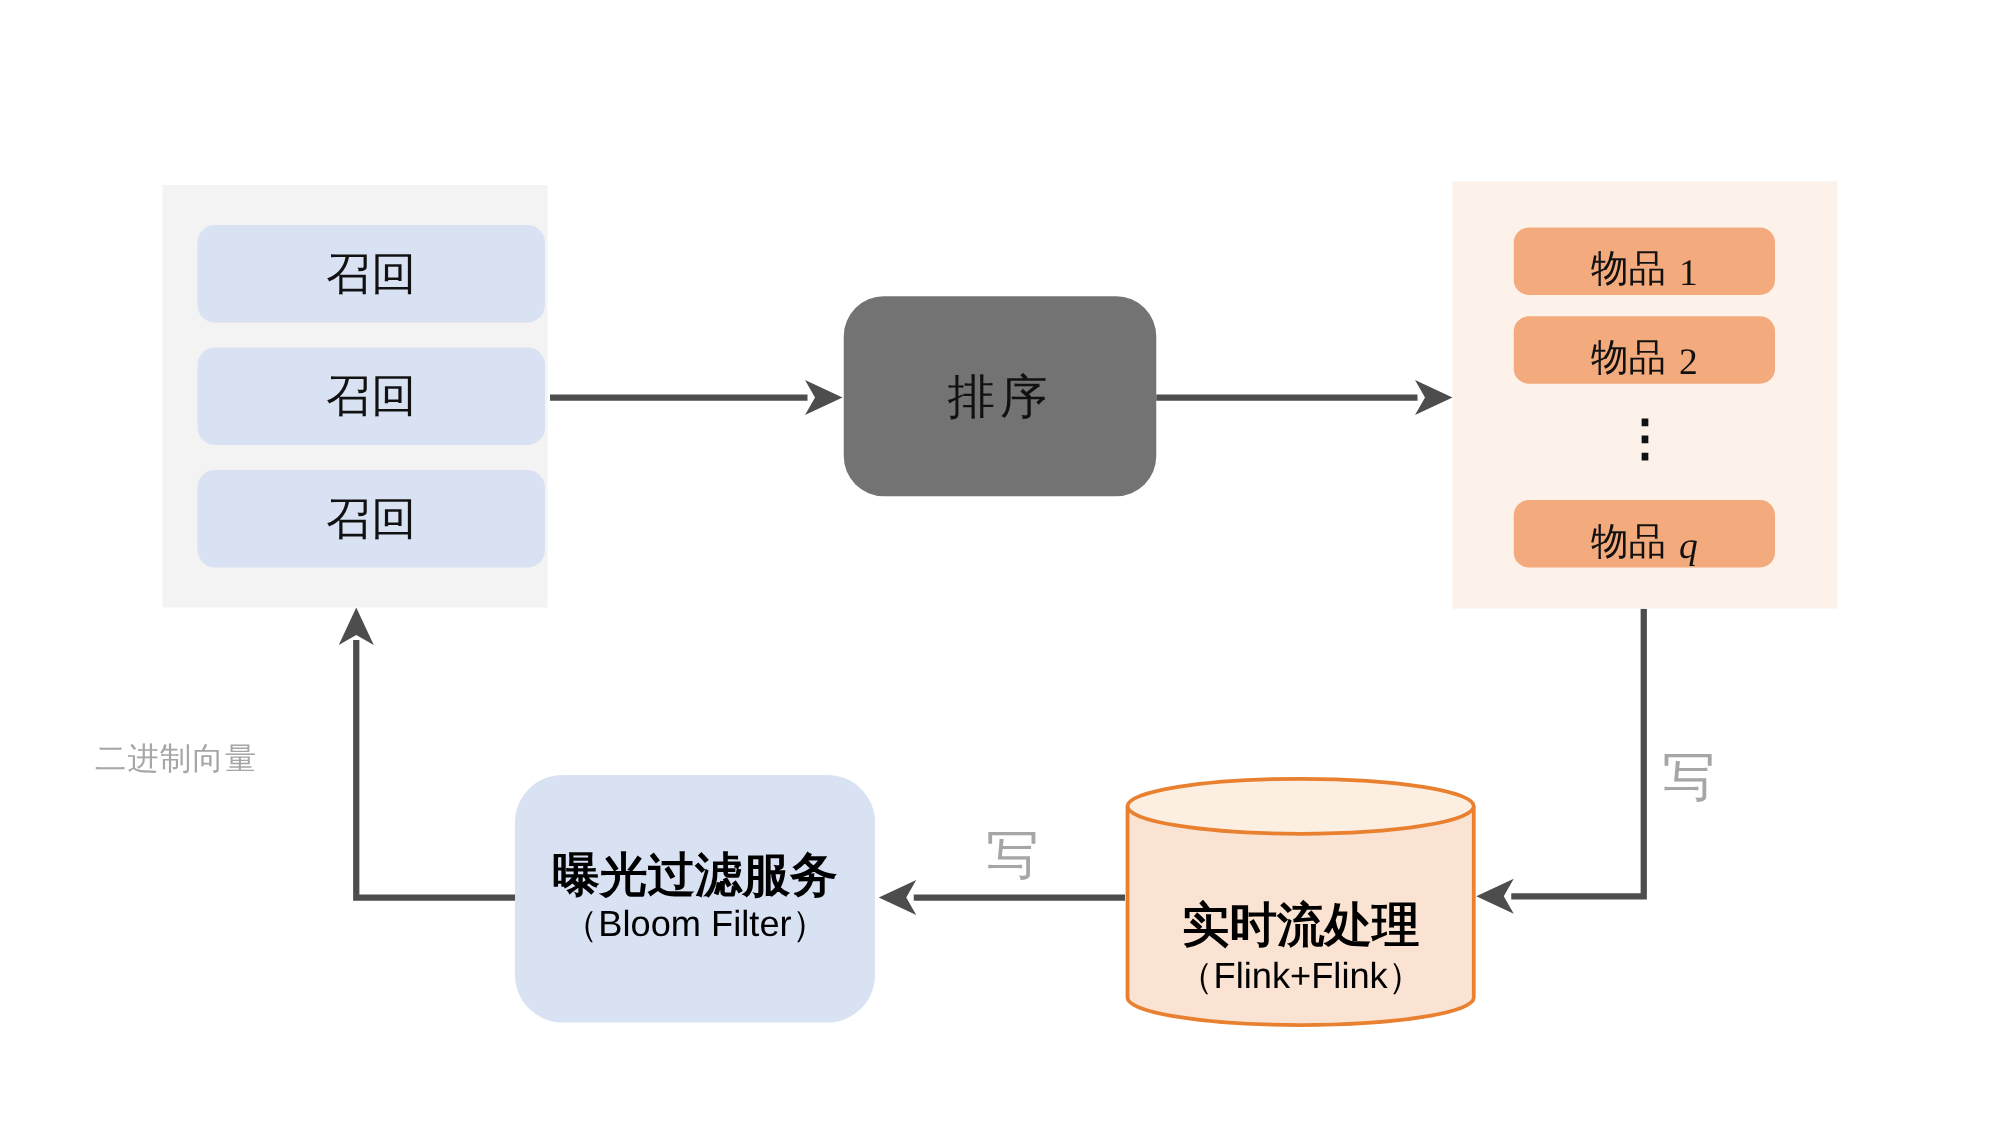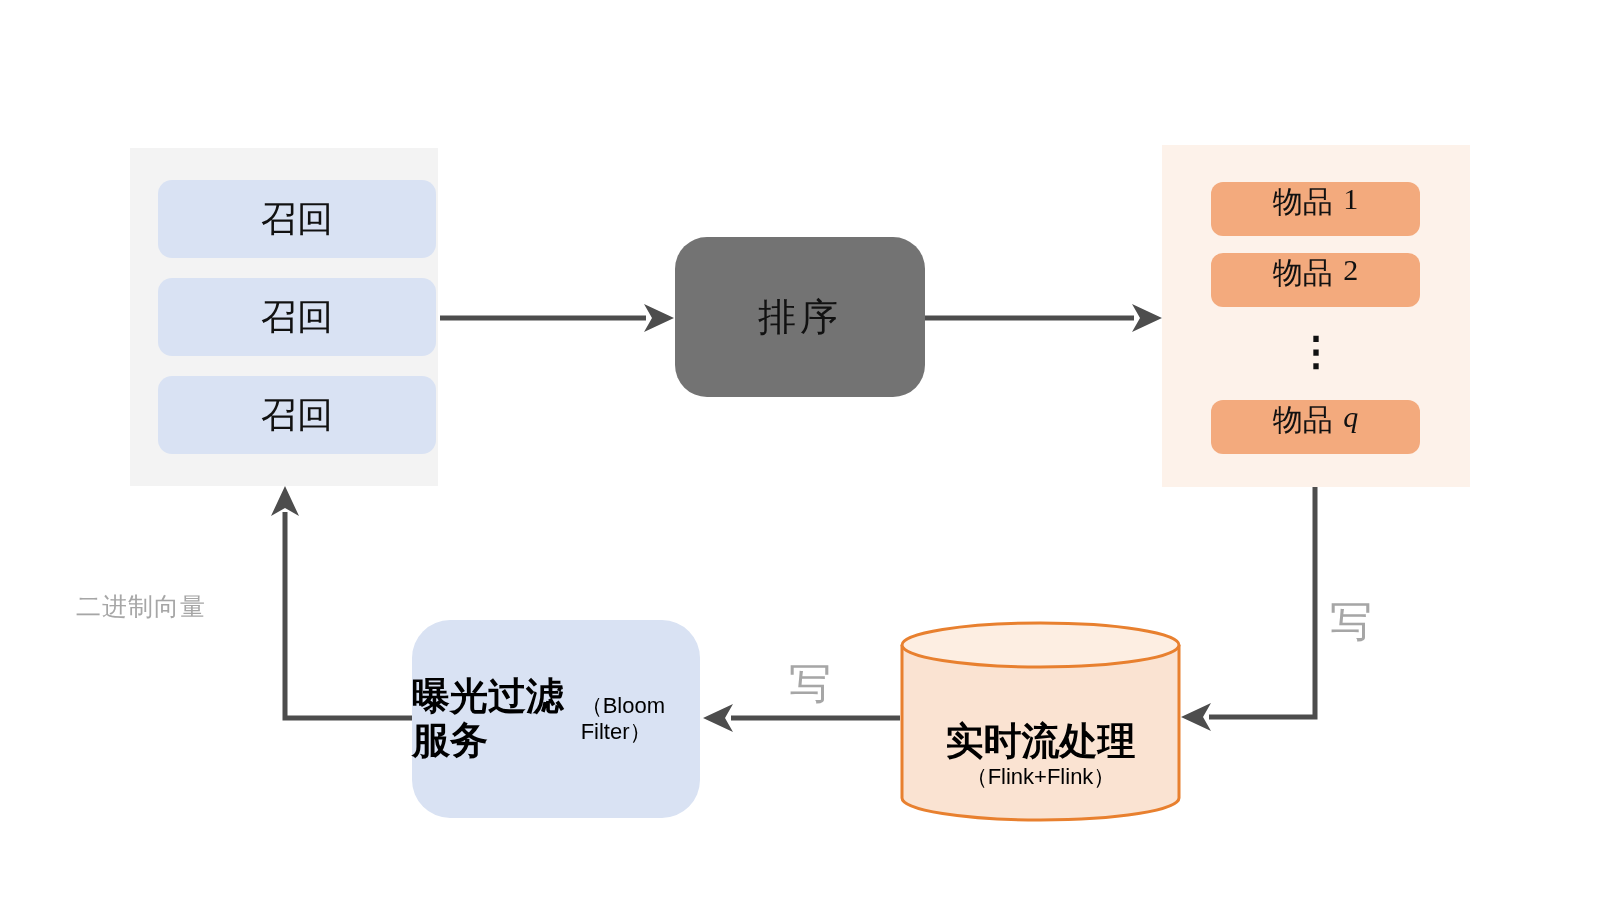--- a/index.html
+++ b/index.html
@@ -44,39 +44,39 @@
   }
 
   
   .panel-orange{
     position:absolute;left:1162px;top:145px;width:308px;height:342px;
     background:#fdf2ea;
   }
   .item-box{
     position:absolute;left:49px;width:209px;height:54px;
     background:#f3aa7d;border-radius:12px;
-    display:flex;align-items:flex-start;justify-content:center;
+    display:flex;align-items:flex-end;justify-content:center;
     font-size:30px;font-weight:500;color:#111;
   }
   .item-1{top:37px}.item-2{top:108px}.item-q{top:255px}
   .item-box .idx{margin-left:0.35em;font-family:"Liberation Serif",serif;}
   .item-box .idx.it{font-style:italic;}
   .ellipsis{
     position:absolute;left:0;right:0;top:186px;
     text-align:center;font-size:40px;font-weight:700;color:#111;line-height:1;
   }
 
   
   .bloom-box{
     position:absolute;left:412px;top:620px;width:288px;height:198px;
     background:#d9e2f3;border-radius:38px;
-    display:flex;flex-direction:row;align-items:center;justify-content:center;
+    display:flex;flex-direction:column;align-items:center;justify-content:center;
   }
   .node-title{font-size:38px;font-weight:700;color:#000;line-height:1.15;}
-  .node-sub{font-size:22px;font-weight:400;color:#000;line-height:1.2;}
+  .node-sub{font-size:29px;font-weight:400;color:#000;line-height:1.2;}
 
   
   .cyl-text{
     position:absolute;left:902px;top:675px;width:277px;
     display:flex;flex-direction:column;align-items:center;justify-content:center;
     text-align:center;
     margin-top:45px;
   }
 
   

